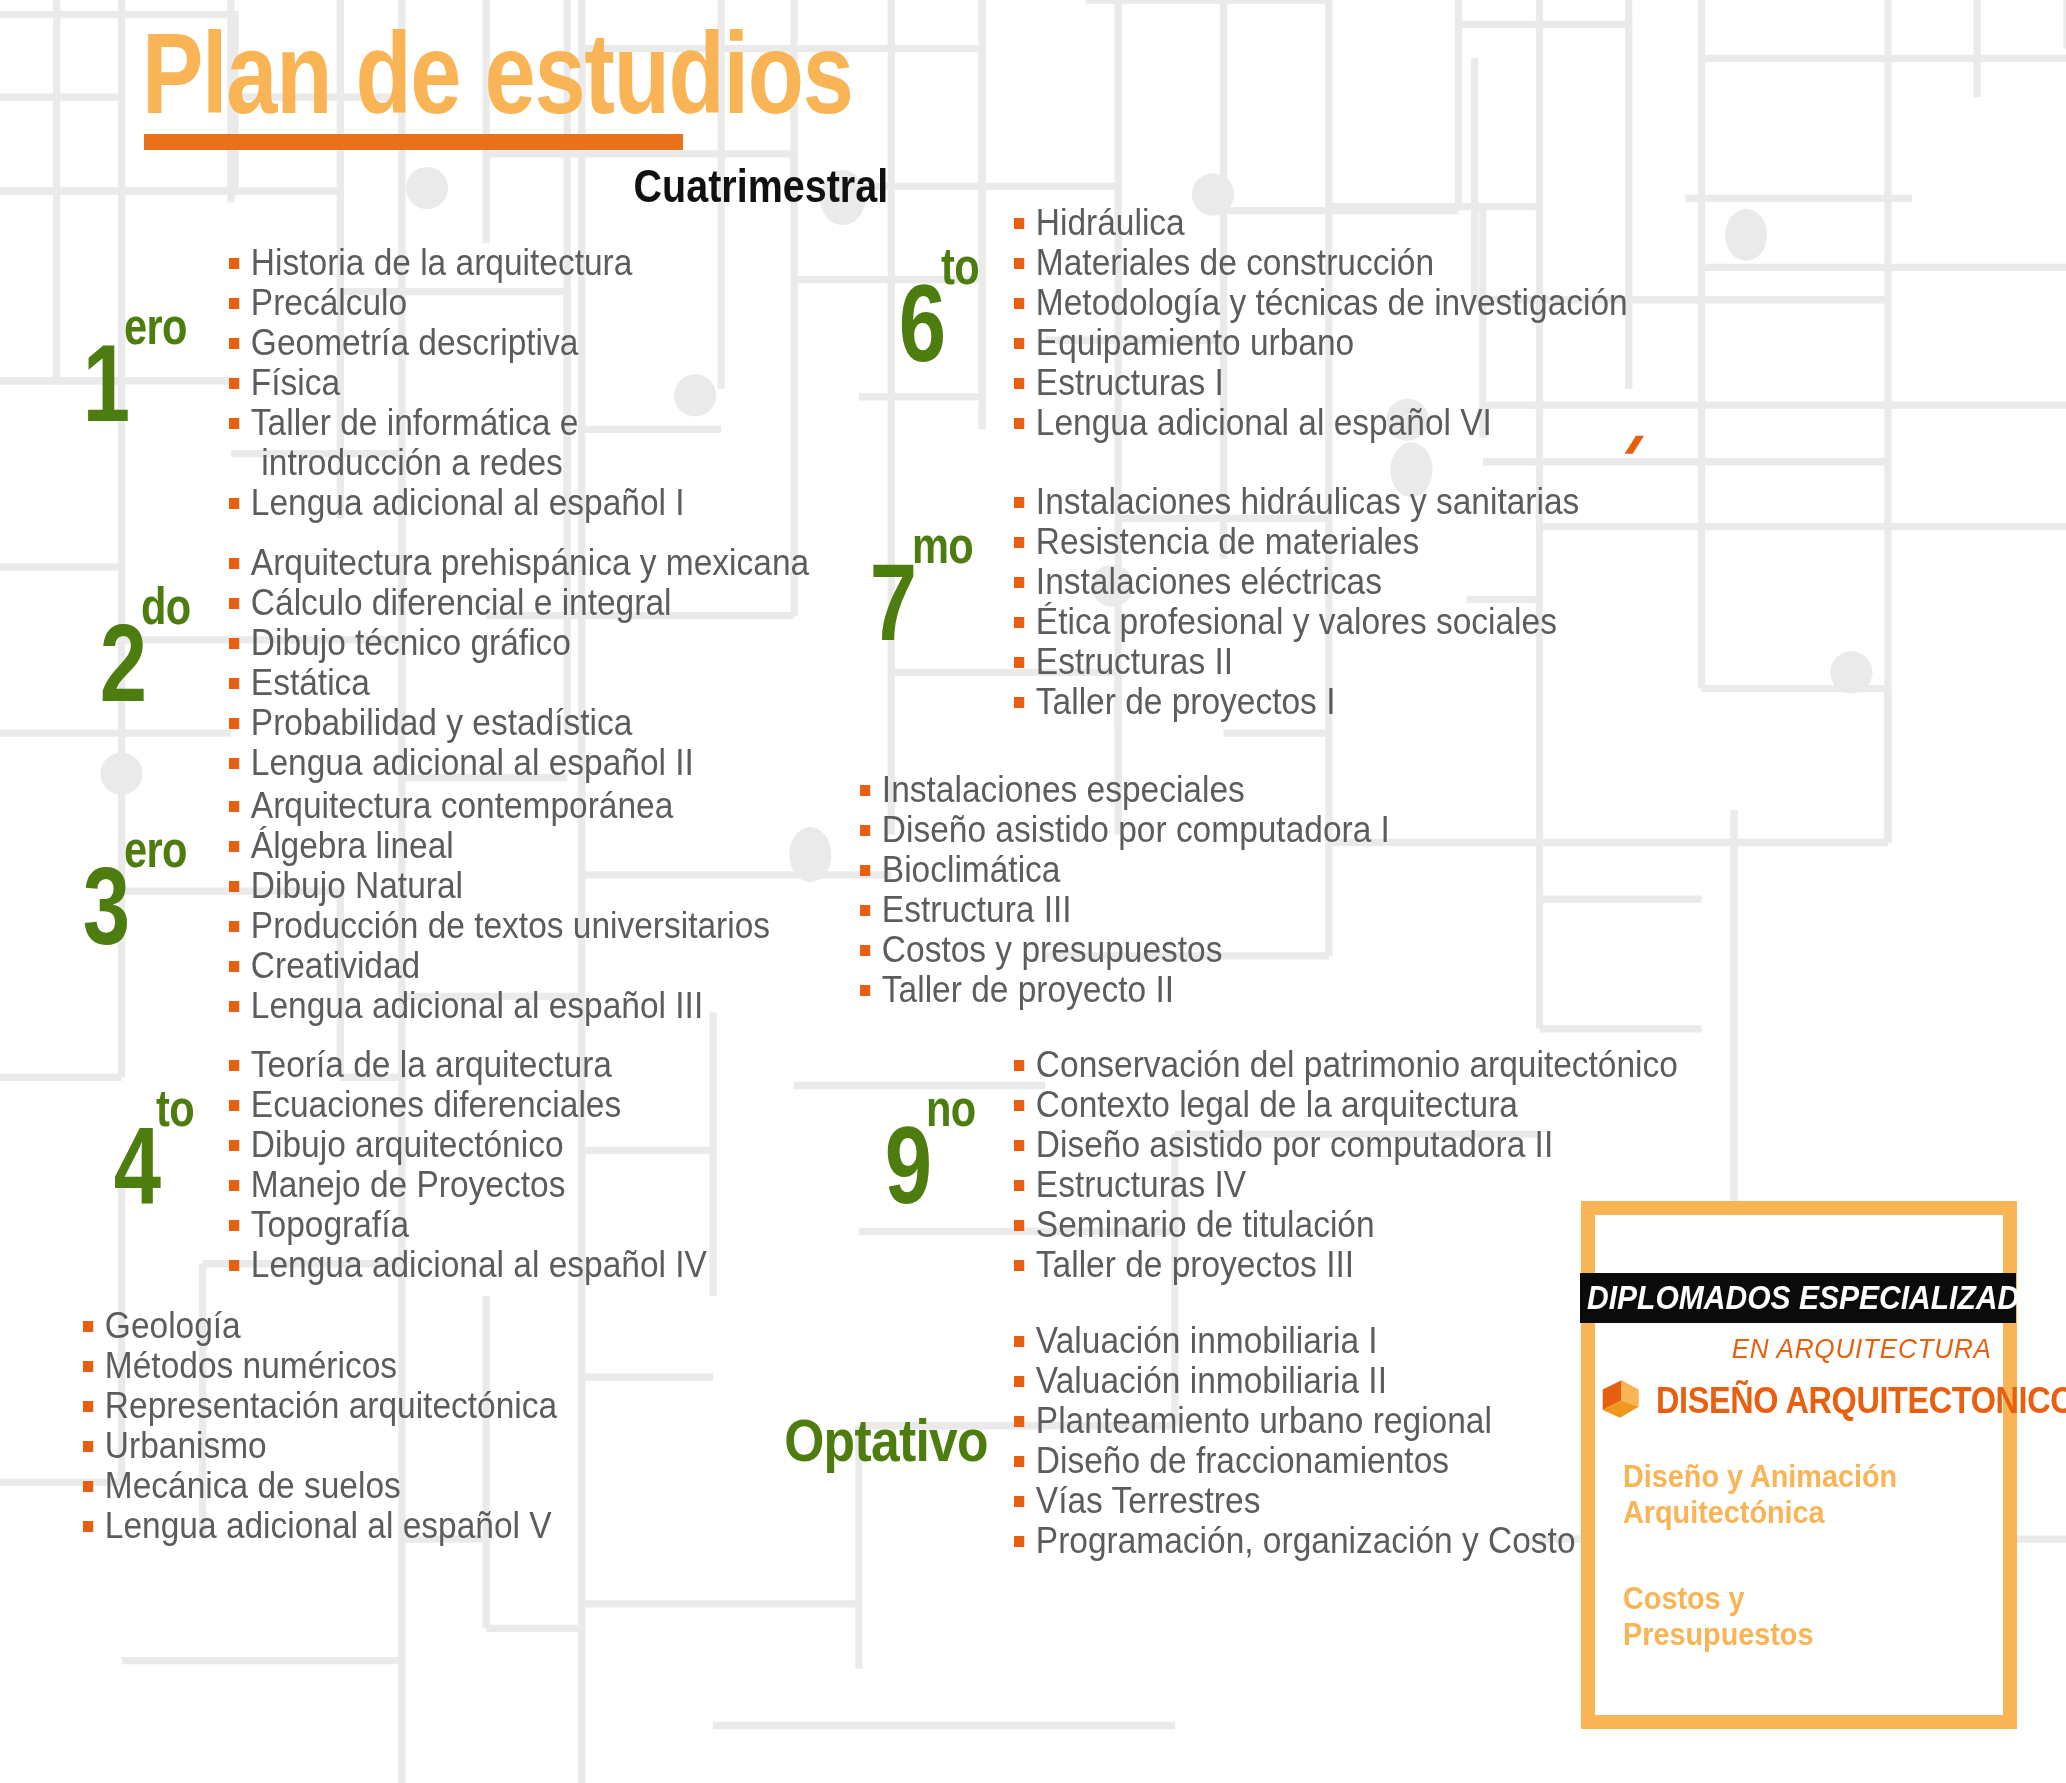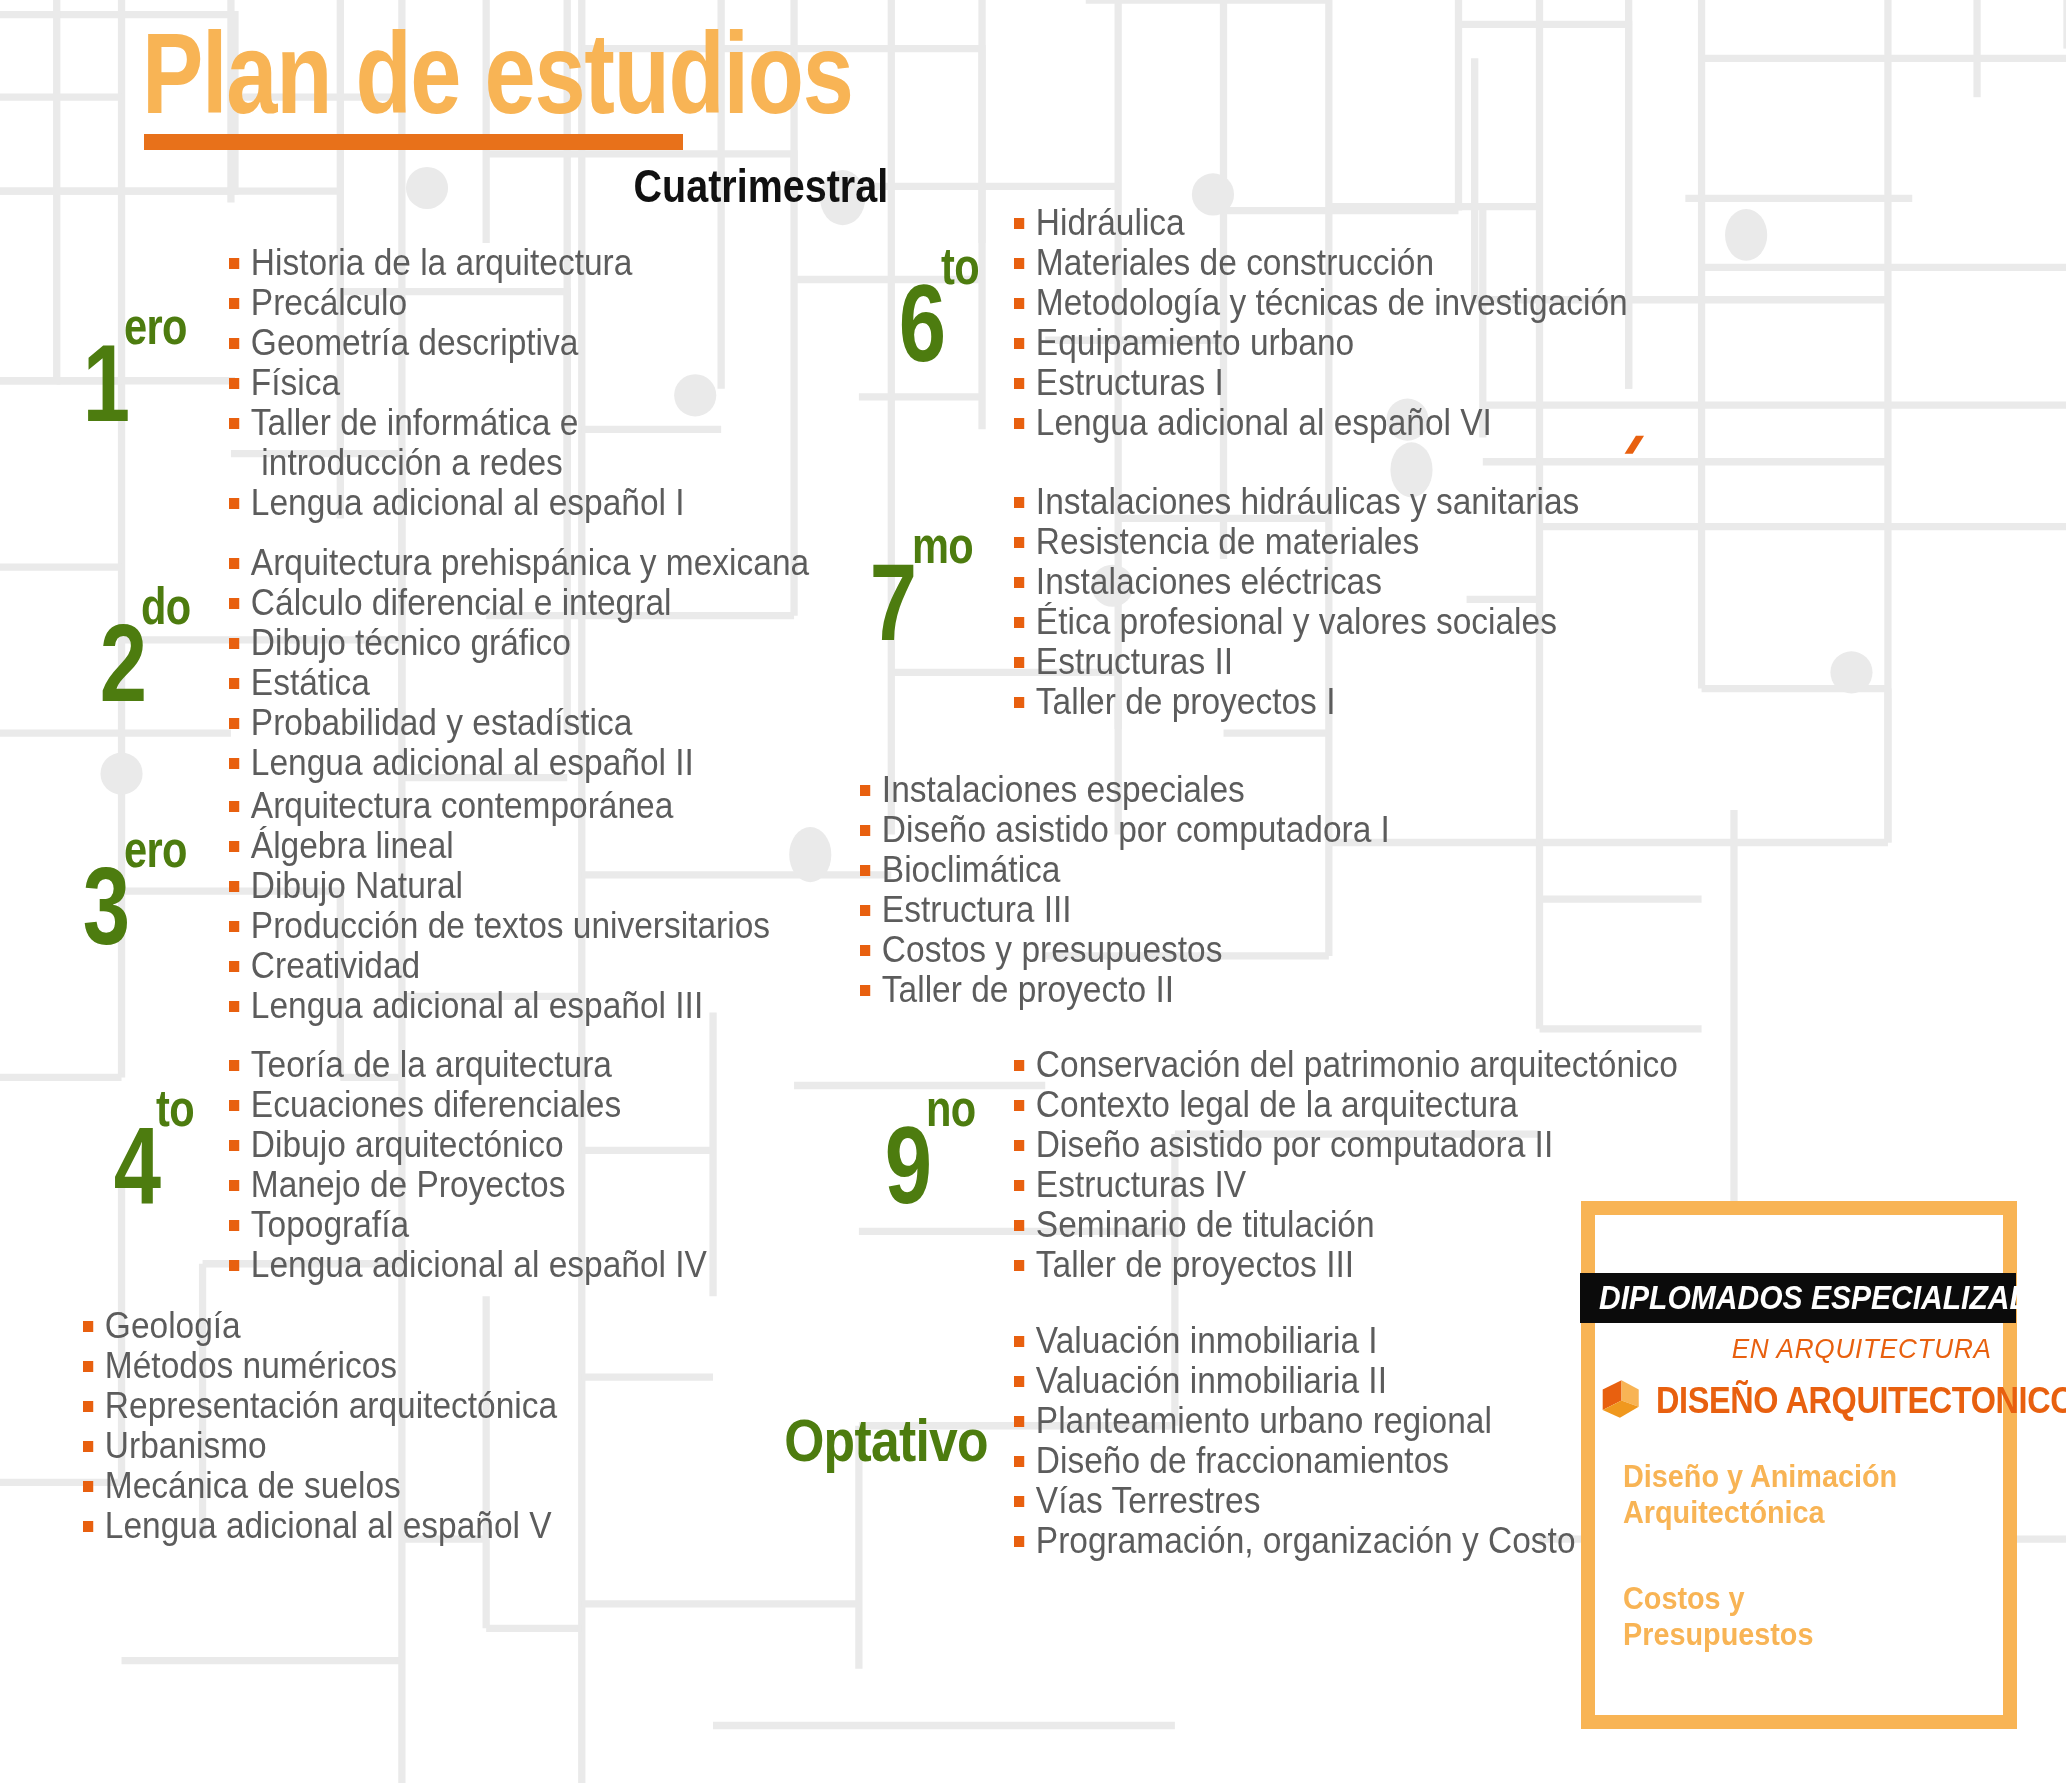--- a/index.html
+++ b/index.html
@@ -114,21 +114,21 @@
     width:436px; height:528px;
     border:14.6px solid #F8B455;
     background:#ffffff;
   }
   #dip-banner {
     position:absolute;
     left:-14.6px; top:58px;
     width:436px; height:50px;
     background:#0b0b0b;
     display:flex; align-items:center;
-    padding-left:19px;
+    padding-left:7px;
   }
   #dip-banner-text {
     color:#ffffff;
     font-family:"Liberation Sans Narrow","Liberation Sans", sans-serif;
     font-weight:bold; font-style:italic;
     font-size:33px; letter-spacing:0px;
     transform:scaleX(0.91); transform-origin:left center;
     white-space:nowrap;
   }
   #dip-sub {

